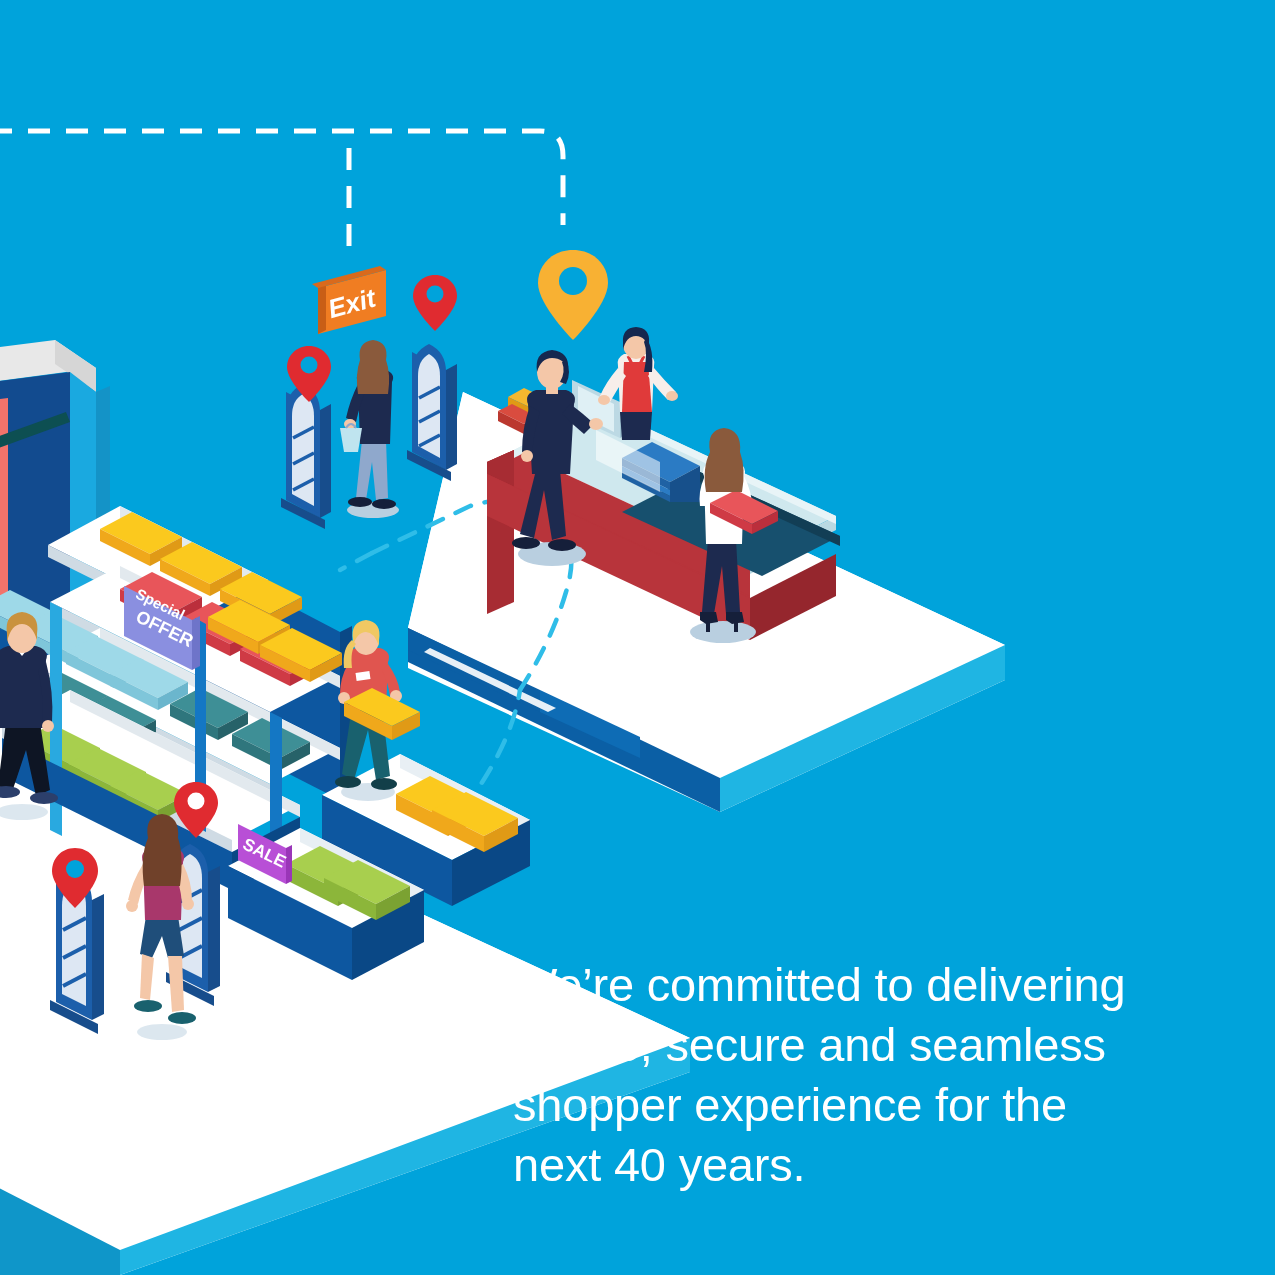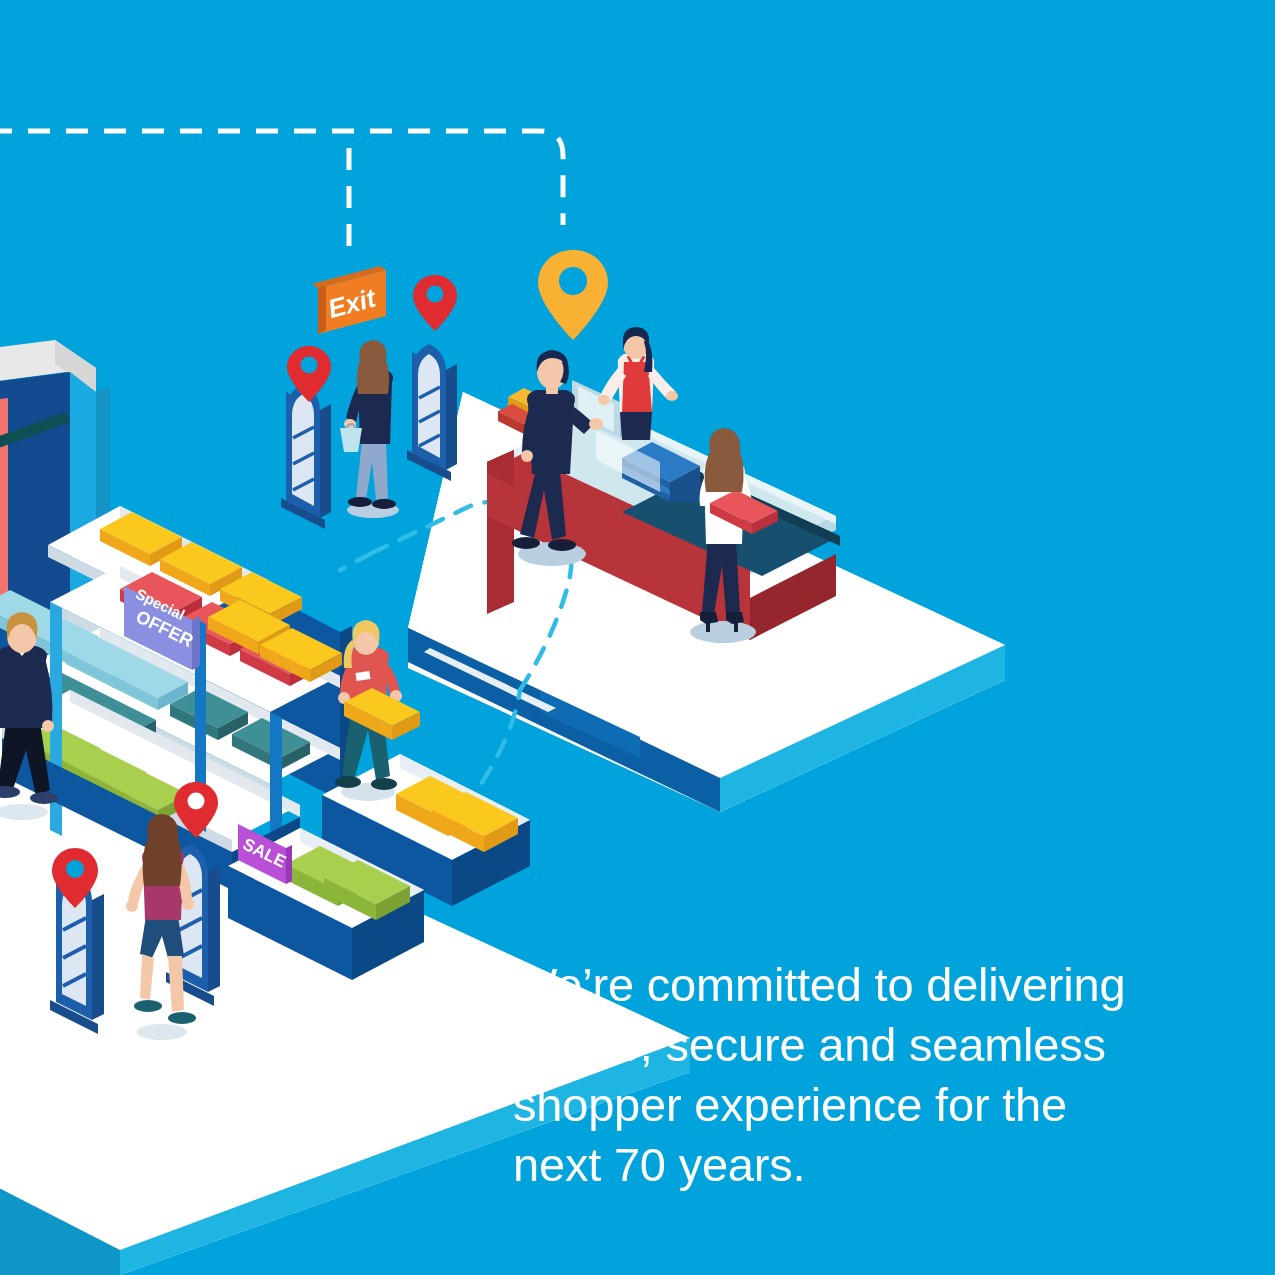--- a/index.html
+++ b/index.html
@@ -522,15 +522,15 @@
         <path d="M 573 250 C 552 250 538 265 538 283 C 538 305 573 340 573 340 C 573 340 608 305 608 283 C 608 265 594 250 573 250 Z" fill="#f8b133"></path>
         <circle cx="573" cy="281" r="14" fill="#00a3db"></circle>
       </g>
 
     </g>
   </svg>
 
   <div class="headline">We’re committed to delivering
 a safe, secure and seamless
 shopper experience for the
-next 70 years.</div>
+next 40 years.</div>
 
 </div>
 
 </body></html>

